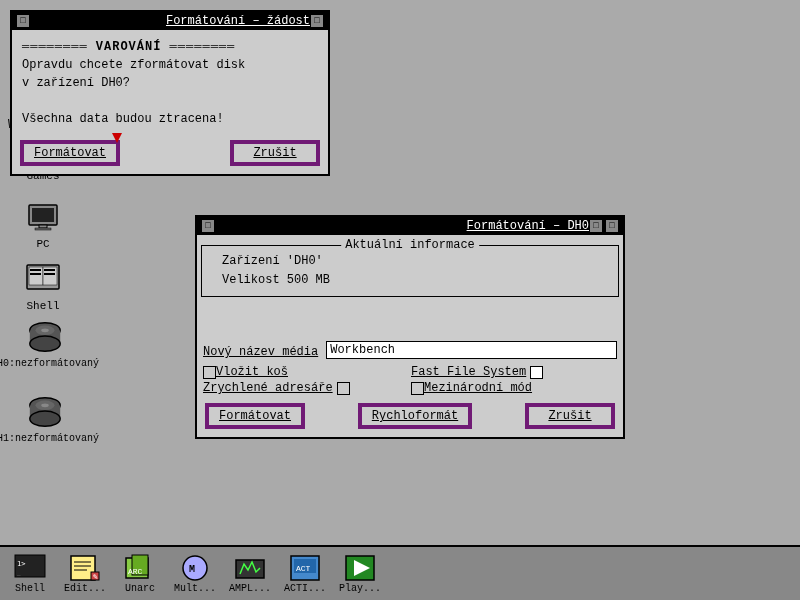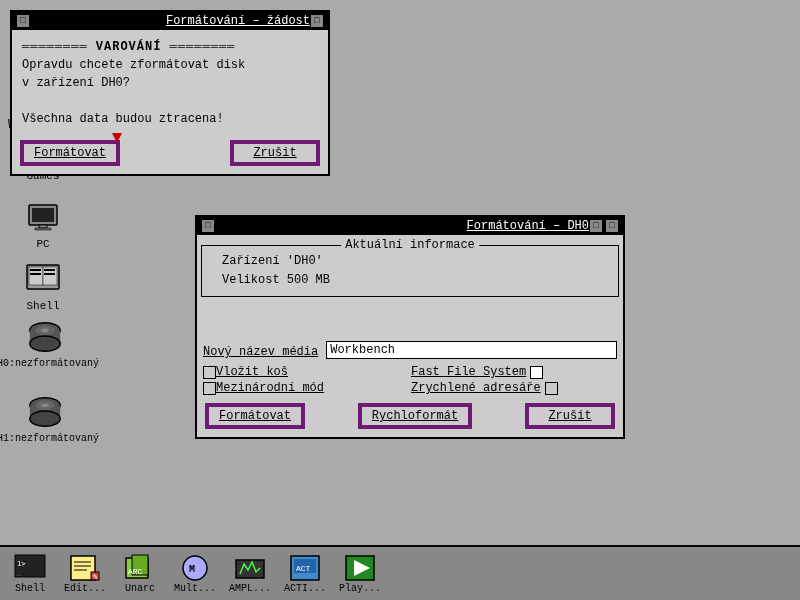--- a/index.html
+++ b/index.html
@@ -382,26 +382,26 @@
     <div class="checkbox-grid">
       <div class="checkbox-item">
         <div class="checkbox-box"></div>
         <span>Vložit koš</span>
       </div>
       <div class="checkbox-item">
         <span>Fast File System</span>
         <div class="checkbox-box checked" style="margin-left:4px;"></div>
       </div>
       <div class="checkbox-item">
+        <span>Zrychlené adresáře</span>
+        <div class="checkbox-box" style="margin-left:4px;"></div>
+      </div>
+      <div class="checkbox-item">
         <div class="checkbox-box"></div>
         <span>Mezinárodní mód</span>
-      </div>
-      <div class="checkbox-item">
-        <span>Zrychlené adresáře</span>
-        <div class="checkbox-box" style="margin-left:4px;"></div>
       </div>
     </div>
 
     <div style="display:flex;justify-content:space-between;padding:6px 8px 8px 8px;gap:8px">
       <button class="amiga-btn">Formátovat</button>
       <button class="amiga-btn">Rychloformát</button>
       <button class="amiga-btn">Zrušit</button>
     </div>
   </div>
 

